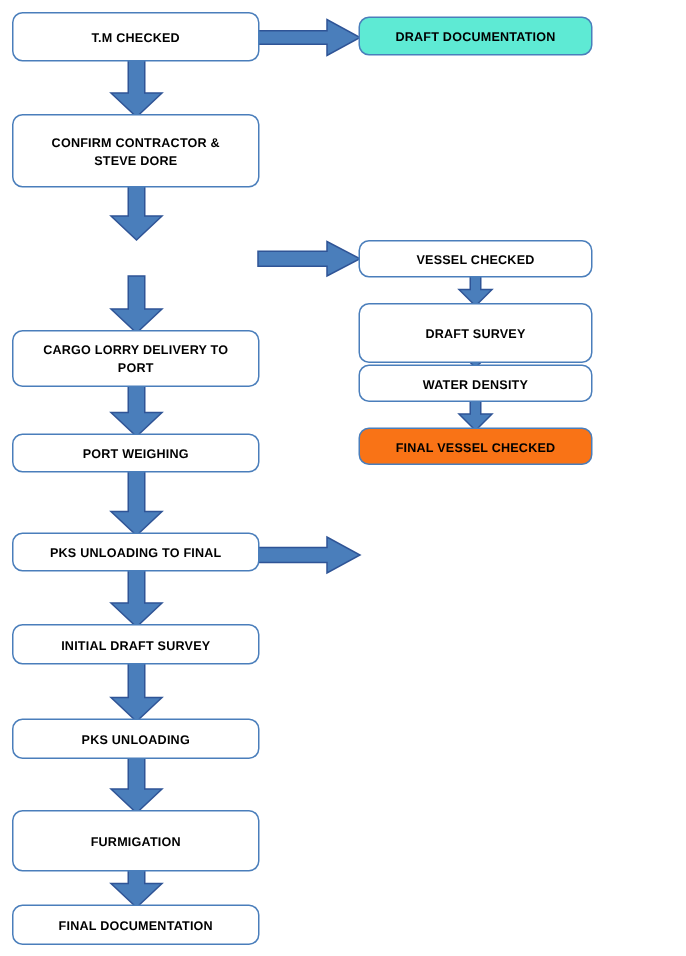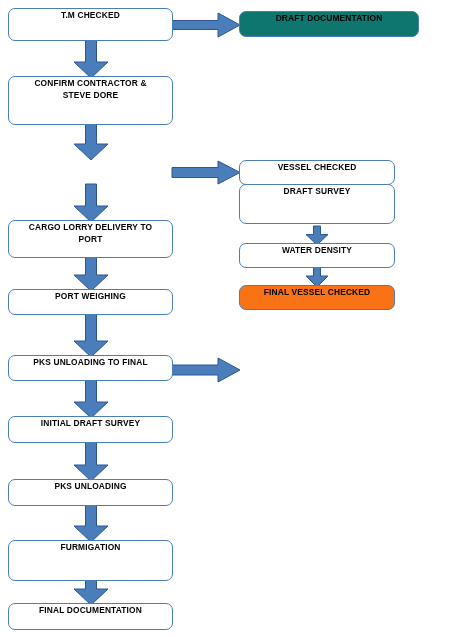--- a/index.html
+++ b/index.html
@@ -21,20 +21,21 @@
   }
 
   
   .node {
     position: absolute;
     box-sizing: border-box;
     border: 1.3px solid #4a7ebb;
     border-radius: 7px;
     background: #ffffff;
     display: flex;
+    align-items: center;
     justify-content: center;
     text-align: center;
     color: #000000;
     font-weight: bold;
     font-size: 8.4px;
     letter-spacing: 0.15px;
     line-height: 12px;
     padding: 0 4px;
     font-family: "Liberation Sans", sans-serif;
   }
@@ -128,35 +129,35 @@
       </svg>
     </div>
     <div class="arrow" style="left: 74px; top: 566px; width: 34px; height: 39px;">
       <svg width="34" height="39" viewBox="0 0 34 39">
         <polygon points="11.5,0 22.5,0 22.5,23 34,23 17,39 0,23 11.5,23" fill="#4a7ebb" stroke="#2f5496" stroke-width="1" stroke-linejoin="miter"></polygon>
       </svg>
     </div>
     <div class="node" style="left: 8px; top: 8px; width: 165px; height: 33px; border-color: rgb(74, 126, 187); background: rgb(255, 255, 255); color: rgb(0, 0, 0);">
       <span class="label">T.M CHECKED</span>
     </div>
-    <div class="node" style="left: 239px; top: 11px; width: 180px; height: 26px; border-color: rgb(74, 126, 187); background: #0f766e; color: rgb(0, 0, 0);">
+    <div class="node" style="left: 239px; top: 11px; width: 156px; height: 26px; border-color: rgb(74, 126, 187); background: #5eead4; color: rgb(0, 0, 0);">
       <span class="label">DRAFT DOCUMENTATION</span>
     </div>
     <div class="node" style="left: 8px; top: 76px; width: 165px; height: 49px; border-color: rgb(74, 126, 187); background: rgb(255, 255, 255); color: rgb(0, 0, 0);">
       <span class="label">CONFIRM CONTRACTOR &amp;
 STEVE DORE</span>
     </div>
     <div class="node" style="left: 239px; top: 160px; width: 156px; height: 25px; border-color: rgb(74, 126, 187); background: rgb(255, 255, 255); color: rgb(0, 0, 0);">
       <span class="label">VESSEL CHECKED</span>
     </div>
     <div class="node" style="left: 8px; top: 220px; width: 165px; height: 38px; border-color: rgb(74, 126, 187); background: rgb(255, 255, 255); color: rgb(0, 0, 0);">
       <span class="label">CARGO LORRY DELIVERY TO
 PORT</span>
     </div>
-    <div class="node" style="left: 239px; top: 184px; width: 156px; height: 40px; border-color: rgb(74, 126, 187); background: rgb(255, 255, 255); color: rgb(0, 0, 0);">
+    <div class="node" style="left: 239px; top: 202px; width: 156px; height: 40px; border-color: rgb(74, 126, 187); background: rgb(255, 255, 255); color: rgb(0, 0, 0);">
       <span class="label">DRAFT SURVEY</span>
     </div>
     <div class="node" style="left: 239px; top: 243px; width: 156px; height: 25px; border-color: rgb(74, 126, 187); background: rgb(255, 255, 255); color: rgb(0, 0, 0);">
       <span class="label">WATER DENSITY</span>
     </div>
     <div class="node" style="left: 8px; top: 289px; width: 165px; height: 26px; border-color: rgb(74, 126, 187); background: rgb(255, 255, 255); color: rgb(0, 0, 0);">
       <span class="label">PORT WEIGHING</span>
     </div>
     <div class="node" style="left: 239px; top: 285px; width: 156px; height: 25px; border-color: rgb(74, 126, 187); background: #f97316; color: rgb(0, 0, 0);">
       <span class="label">FINAL VESSEL CHECKED</span>

